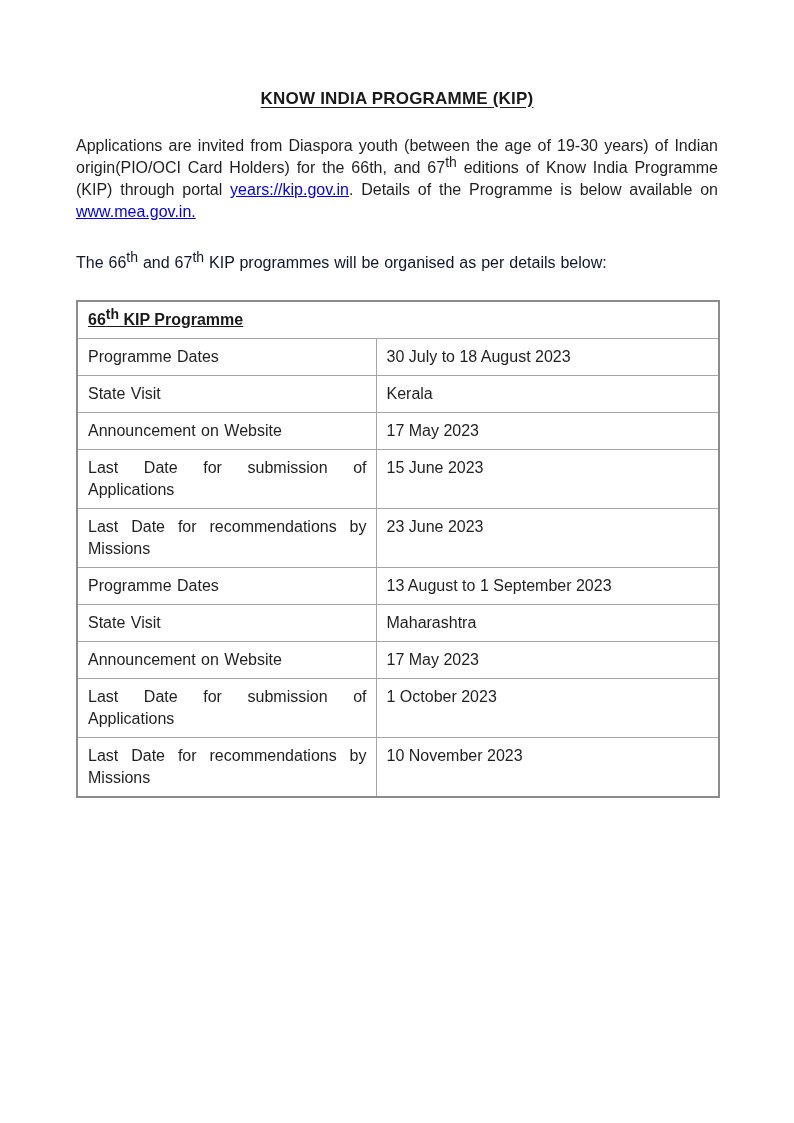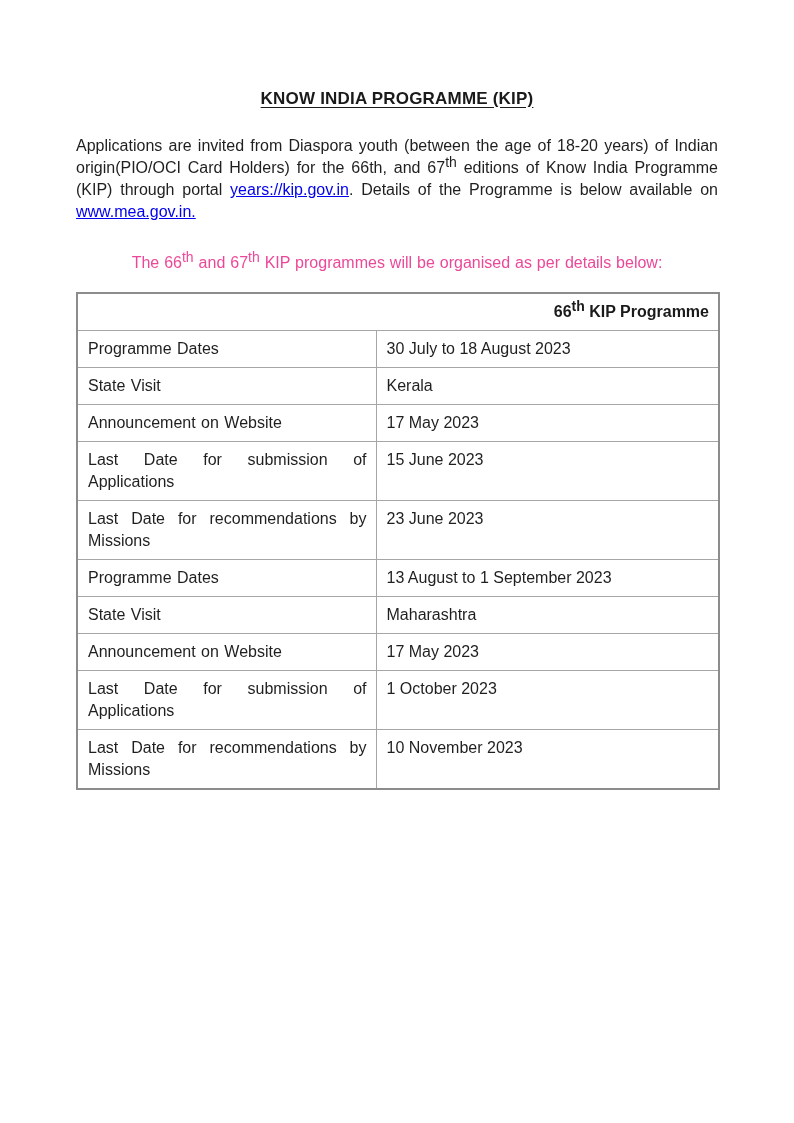--- a/index.html
+++ b/index.html
@@ -47,24 +47,23 @@
 
   a.link {
     color: #0000EE;
     text-decoration: underline;
     cursor: pointer;
   }
 
   .lead {
     font-size: 16px;
     line-height: 26px;
-    color: #ec4899;
-    margin-bottom: 16px;
+    color: #0f172a;
+    margin-bottom: 24px;
     word-spacing: 0.5px;
-    text-align: center;
   }
 
   table.kip-table {
     width: 642px;
     table-layout: fixed;
     border-collapse: collapse;
     border: 2px solid #8c8c8c;
     font-size: 16px;
     color: #1f1f1f;
   }
@@ -72,38 +71,39 @@
   table.kip-table col.c2 { width: 343px; }
 
   table.kip-table td {
     border: 1px solid #a6a6a6;
     vertical-align: top;
     padding: 7px 9px 7px 10px;
     line-height: 22px;
   }
 
   td.section-header {
-    text-align: right;
+    text-align: left;
     font-weight: bold;
     padding: 9px 9px 9px 9px;
     color: #1a1a1a;
+    text-decoration: underline;
   }
 
   td.label-cell { text-align: justify; word-spacing: 1px; }
   td.value-cell { }
 </style>
 </head>
 <body>
 
 <div class="page">
   <div class="content">
 
     <h1 class="doc-title">KNOW INDIA PROGRAMME (KIP)</h1>
 
-    <p class="intro"><span>Applications are invited from Diaspora youth (between the age of 18-20 years) of Indian origin(PIO/OCI Card Holders) for the 66th, and 67</span><sup>th</sup><span> editions of Know India Programme (KIP) through portal </span><a class="link">years://kip.gov.in</a><span>. Details of the Programme is below available on </span><a class="link">www.mea.gov.in.</a></p>
+    <p class="intro"><span>Applications are invited from Diaspora youth (between the age of 19-30 years) of Indian origin(PIO/OCI Card Holders) for the 66th, and 67</span><sup>th</sup><span> editions of Know India Programme (KIP) through portal </span><a class="link">years://kip.gov.in</a><span>. Details of the Programme is below available on </span><a class="link">www.mea.gov.in.</a></p>
 
     <p class="lead"><span>The 66</span><sup>th</sup><span> and 67</span><sup>th</sup><span> KIP programmes will be organised as per details below:</span></p>
 
     <table class="kip-table">
       <colgroup>
           <col class="c1">
           <col class="c2">
         </colgroup>
       <tbody>
 

